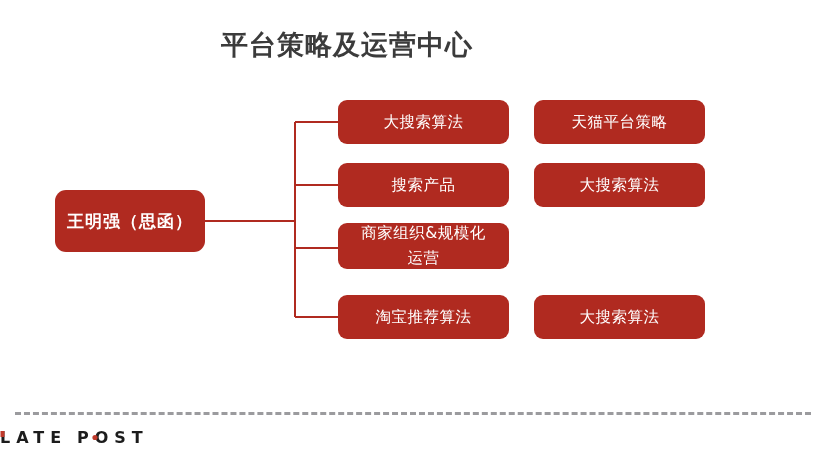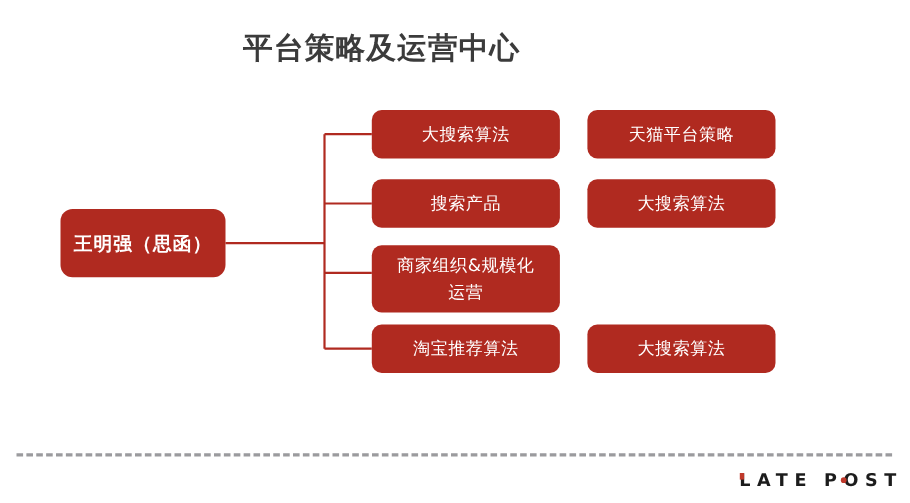--- a/index.html
+++ b/index.html
@@ -67,21 +67,21 @@
   }
   .node-leaf {
     width: 171px;
     height: 44px;
     font-size: 15.5px;
     font-weight: 400;
     letter-spacing: 0.5px;
     line-height: 22px;
   }
   .node-leaf.two-line {
-    height: 61px;
+    height: 46px;
     line-height: 25px;
   }
 
   .col-a { left: 338px; }
   .col-b { left: 534px; }
 
   .row-1 { top: 100px; }
   .row-2 { top: 163px; }
   .row-3 { top: 223px; }
   .row-4 { top: 295px; }
@@ -99,21 +99,21 @@
     top: 412px;
     width: 796px;
     height: 0;
     border-top: 3px dashed #9b9b9e;
   }
   .footer-logo {
     position: absolute;
     left: 0;
     top: 426px;
     width: 827px;
-    text-align: right;
+    text-align: left;
     font-size: 17px;
     font-weight: 700;
     color: #1c1c1c;
     letter-spacing: 7px;
     line-height: 22px;
     white-space: nowrap;
   }
   .footer-logo .logo-svg {
     display: inline-block;
     vertical-align: middle;

